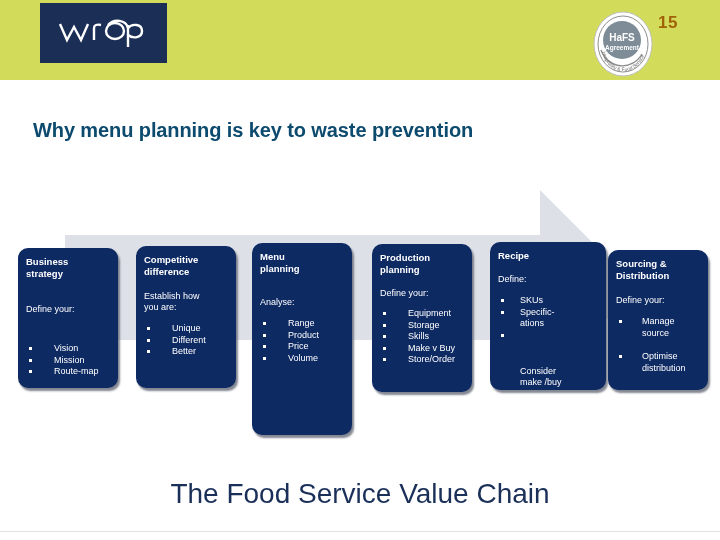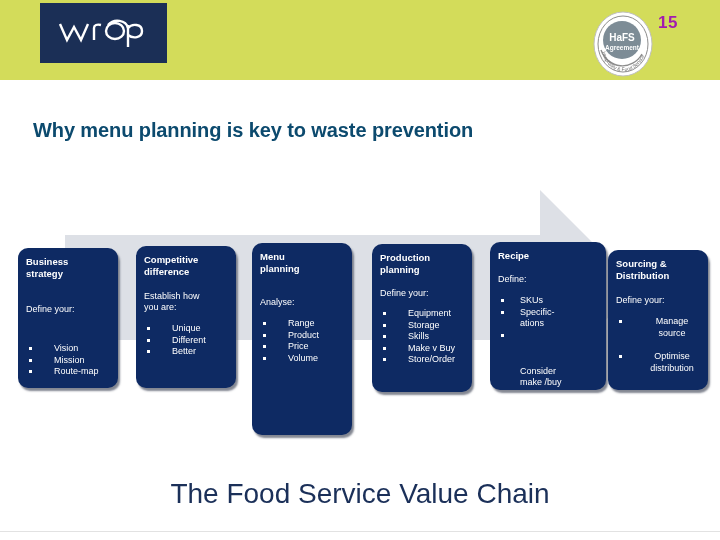--- a/index.html
+++ b/index.html
@@ -41,21 +41,21 @@
   #hafs-seal {
     position: absolute;
     left: 592px; top: 10px;
     width: 62px; height: 68px;
   }
   #page-number {
     position: absolute;
     left: 658px; top: 13px;
     font-size: 17px;
     font-weight: bold;
-    color: #a21caf;
+    color: #a16207;
     letter-spacing: 0.5px;
   }
 
   
   #slide-title {
     position: absolute;
     left: 33px; top: 117px;
     width: 600px;
     font-size: 20px;
     font-weight: bold;
@@ -253,21 +253,21 @@
 options</span></li>
     </ul>
   </div>
 </div>
 
 <div class="chain-box" style="left:608px; top:250px; width:100px; height:140px;">
   <div class="box-inner">
     <div class="box-title">Sourcing &amp;
 Distribution</div>
     <div class="box-lead" style="margin-top:13px;">Define your:</div>
-    <ul class="box-bullets" style="margin-top:10px;text-align:center;">
+    <ul class="box-bullets" style="margin-top:10px;">
       <li style="padding-left:26px;"><span class="bullet-dot"></span><span style="white-space:pre-line;display:inline-block;">Manage
 source</span></li>
       <li style="padding-left:26px;margin-top:12px;"><span class="bullet-dot"></span><span style="white-space:pre-line;display:inline-block;">Optimise
 distribution</span></li>
     </ul>
   </div>
 </div>
 
 <div id="footer-caption">The Food Service Value Chain</div>
 <div id="bottom-rule"></div>

